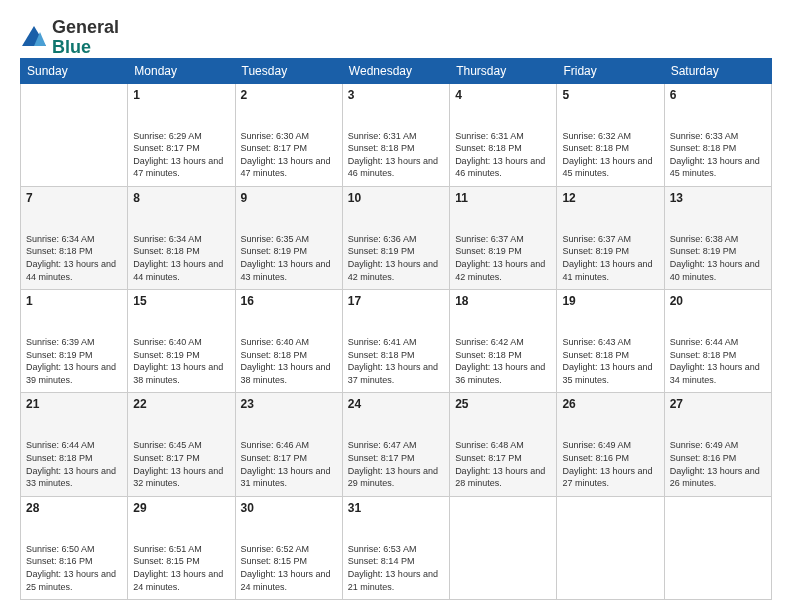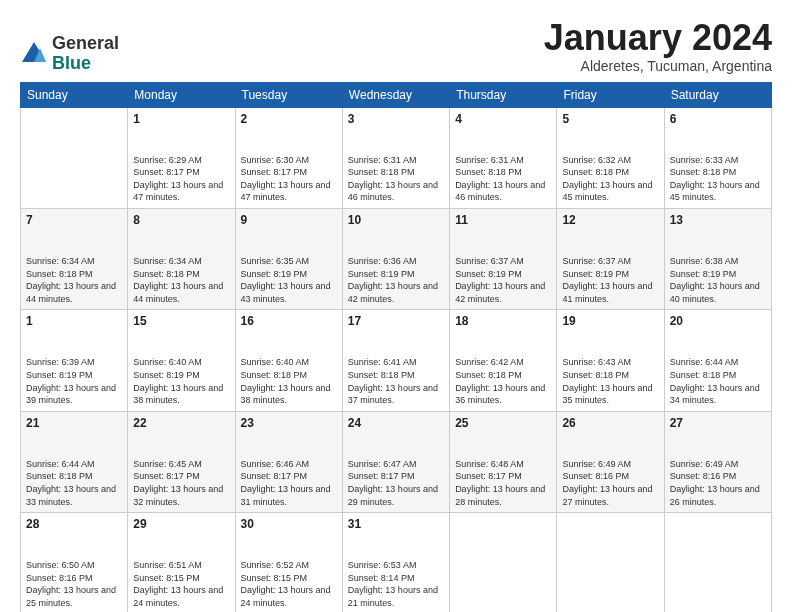--- a/index.html
+++ b/index.html
@@ -13,22 +13,22 @@
     .page {
       width: 792px;
       height: 612px;
       padding: 18px 20px 12px 20px;
       display: flex;
       flex-direction: column;
     }
     .header {
       display: flex;
       justify-content: space-between;
-      align-items: flex-end;
-      margin-bottom: 8px;
+      align-items: center;
+      margin-bottom: 0;
     }
     .logo {
       display: flex;
       align-items: center;
       gap: 4px;
     }
     .logo-text {
       display: flex;
       flex-direction: column;
       line-height: 1.1;
@@ -111,24 +111,20 @@
   <div class="header">
     <div class="logo">
       <svg class="logo-icon" viewBox="0 0 28 28" xmlns="http://www.w3.org/2000/svg">
         <polygon points="14,2 26,22 2,22" fill="#1a5fa8"></polygon>
         <polygon points="20,8 26,22 14,22" fill="#4a9fd4"></polygon>
       </svg>
       <div class="logo-text">
         <span class="logo-general">General</span>
         <span class="logo-blue">Blue</span>
       </div>
-    </div>
-    <div class="title-block">
-      <div class="month-title">January 2024</div>
-      <div class="subtitle">Alderetes, Tucuman, Argentina</div>
     </div>
   </div>
 
   <table class="calendar">
     <thead>
       <tr>
         <th>Sunday</th>
         <th>Monday</th>
         <th>Tuesday</th>
         <th>Wednesday</th>

